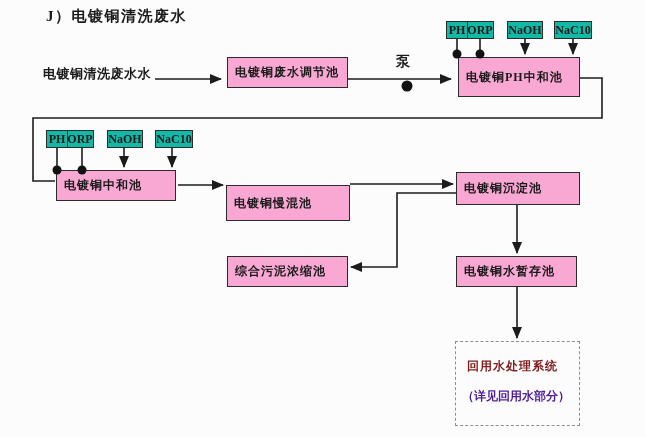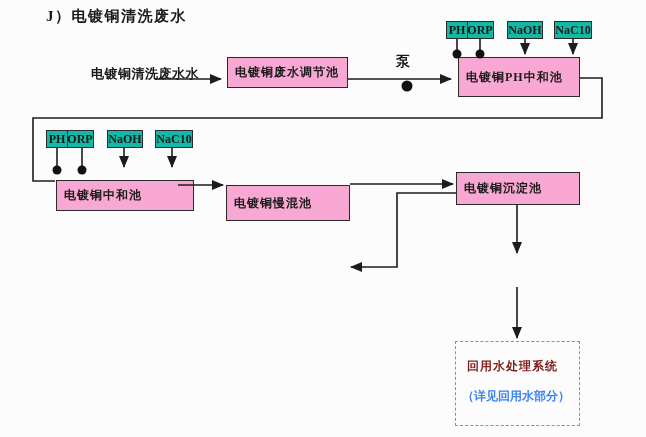--- a/index.html
+++ b/index.html
@@ -42,54 +42,56 @@
     border:1.5px dashed #8f8f8f;
     background:transparent;
   }
   .dashedbox .line1{
     position:absolute;left:11px;top:16px;
     font-size:12px;font-weight:bold;letter-spacing:1px;color:#7f1d1d;
     white-space:nowrap;
   }
   .dashedbox .line2{
     position:absolute;left:6px;top:46px;
-    font-size:12px;font-weight:bold;letter-spacing:0;color:#3b82f6;
+    font-size:12px;font-weight:bold;letter-spacing:0;color:#4c1d95;
     white-space:nowrap;
   }
   svg.wires{
     position:absolute;left:0;top:0;
     pointer-events:none;
   }
   .wire{stroke:#1c1c1c;stroke-width:1.6;fill:none;}
   .dot{fill:#111;stroke:none;}
 </style>
 </head>
 <body>
 
 <div class="canvas">
 
   <div class="title">J）电镀铜清洗废水</div>
-  <div class="floatlabel" style="left:43px;top:65px;margin-left:48px;">电镀铜清洗废水水</div>
+  <div class="floatlabel" style="left:43px;top:65px;">电镀铜清洗废水水</div>
   <div class="floatlabel" style="left:396px;top:53px;font-size:14px;">泵</div>
 
   <div class="sbox" style="left:446px;top:21px;width:22px;height:18px;">PH</div>
   <div class="sbox" style="left:466.5px;top:21px;width:27px;height:18px;">ORP</div>
   <div class="sbox" style="left:507px;top:21px;width:36px;height:18px;">NaOH</div>
   <div class="sbox" style="left:554px;top:21px;width:38px;height:18px;">NaC10</div>
 
   <div class="sbox" style="left:46px;top:130px;width:22px;height:18px;">PH</div>
   <div class="sbox" style="left:66.5px;top:130px;width:27px;height:18px;">ORP</div>
   <div class="sbox" style="left:107px;top:130px;width:36px;height:18px;">NaOH</div>
   <div class="sbox" style="left:155px;top:130px;width:38px;height:18px;">NaC10</div>
 
   <div class="box" style="left:227px;top:57px;width:121px;height:31px;">电镀铜废水调节池</div>
   <div class="box" style="left:458px;top:57px;width:122px;height:40px;">电镀铜PH中和池</div>
-  <div class="box" style="left:56px;top:170px;width:138px;height:31px;margin-top:10px;">电镀铜中和池</div>
+  <div class="box" style="left:56px;top:170px;width:120px;height:31px;">电镀铜中和池</div>
   <div class="box" style="left:226px;top:185px;width:124px;height:36px;">电镀铜慢混池</div>
   <div class="box" style="left:456px;top:172px;width:124px;height:33px;">电镀铜沉淀池</div>
+  <div class="box" style="left:227px;top:256px;width:121px;height:31px;">综合污泥浓缩池</div>
+  <div class="box" style="left:456px;top:256px;width:121px;height:31px;">电镀铜水暂存池</div>
 
   <div class="dashedbox">
     <div class="line1">回用水处理系统</div>
     <div class="line2">（详见回用水部分）</div>
   </div>
 
   <svg class="wires" width="646" height="437" viewBox="0 0 646 437">
     <defs>
       <marker id="ah" markerUnits="userSpaceOnUse" markerWidth="12" markerHeight="10" refX="11" refY="5" orient="auto">
         <path d="M0,0 L12,5 L0,10 Z" fill="#1c1c1c"></path>

